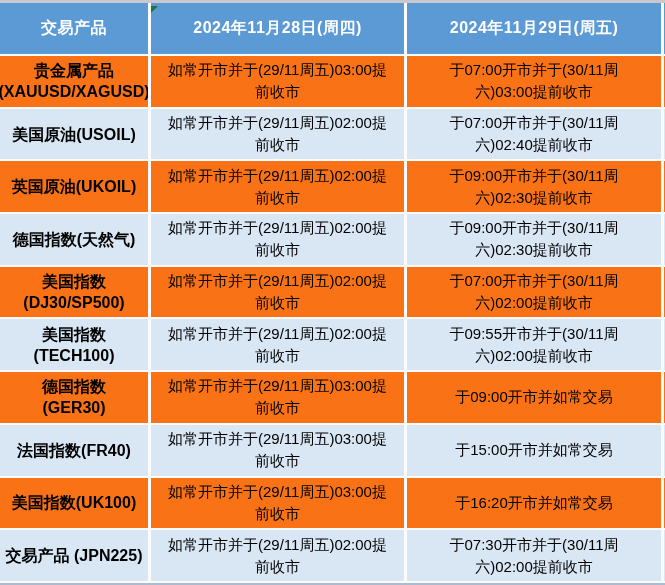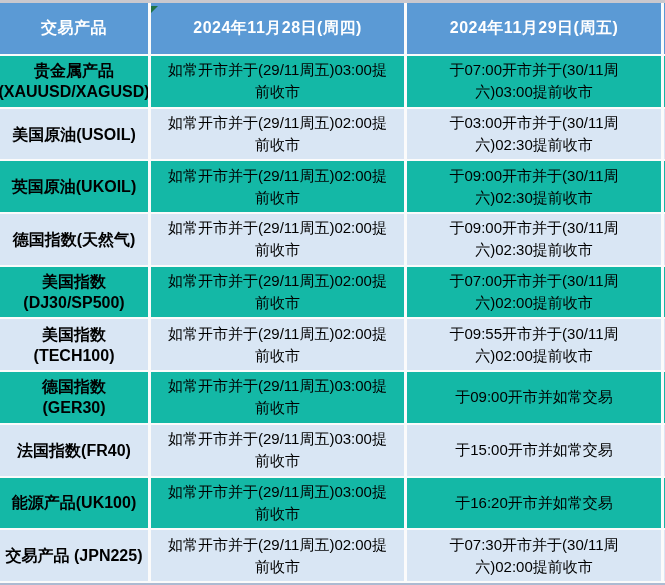--- a/index.html
+++ b/index.html
@@ -30,21 +30,21 @@
     color:#000000;
   }
   .cell.edge{border-right:none;padding:0;}
   .hdr{
     background:#5B9AD5;
     color:#ffffff;
     font-weight:bold;
     font-size:16px;
     letter-spacing:0.5px;
   }
-  .dark{background:#14b8a6;}
+  .dark{background:#f97316;}
   .light{background:#D9E6F4;}
   .c1{
     font-weight:bold;
     font-size:16px;
     line-height:21px;
     white-space:pre-line;
     padding:0 2px;
   }
   .c2,.c3{
     font-size:15px;
@@ -76,21 +76,21 @@
       <div class="cell c1 dark">贵金属产品
 (XAUUSD/XAGUSD)</div>
       <div class="cell c2 dark">如常开市并于(29/11周五)03:00提前收市</div>
       <div class="cell c3 dark">于07:00开市并于(30/11周六)03:00提前收市</div>
       <div class="cell dark edge"></div>
     </div>
 
     <div class="row">
       <div class="cell c1 light">美国原油(USOIL)</div>
       <div class="cell c2 light">如常开市并于(29/11周五)02:00提前收市</div>
-      <div class="cell c3 light">于03:00开市并于(30/11周六)02:30提前收市</div>
+      <div class="cell c3 light">于07:00开市并于(30/11周六)02:40提前收市</div>
       <div class="cell light edge"></div>
     </div>
 
     <div class="row">
       <div class="cell c1 dark">英国原油(UKOIL)</div>
       <div class="cell c2 dark">如常开市并于(29/11周五)02:00提前收市</div>
       <div class="cell c3 dark">于09:00开市并于(30/11周六)02:30提前收市</div>
       <div class="cell dark edge"></div>
     </div>
 
@@ -126,21 +126,21 @@
     </div>
 
     <div class="row">
       <div class="cell c1 light">法国指数(FR40)</div>
       <div class="cell c2 light">如常开市并于(29/11周五)03:00提前收市</div>
       <div class="cell c3 light">于15:00开市并如常交易</div>
       <div class="cell light edge"></div>
     </div>
 
     <div class="row">
-      <div class="cell c1 dark">能源产品(UK100)</div>
+      <div class="cell c1 dark">美国指数(UK100)</div>
       <div class="cell c2 dark">如常开市并于(29/11周五)03:00提前收市</div>
       <div class="cell c3 dark">于16:20开市并如常交易</div>
       <div class="cell dark edge"></div>
     </div>
 
     <div class="row">
       <div class="cell c1 light">交易产品 (JPN225)</div>
       <div class="cell c2 light">如常开市并于(29/11周五)02:00提前收市</div>
       <div class="cell c3 light">于07:30开市并于(30/11周六)02:00提前收市</div>
       <div class="cell light edge"></div>

